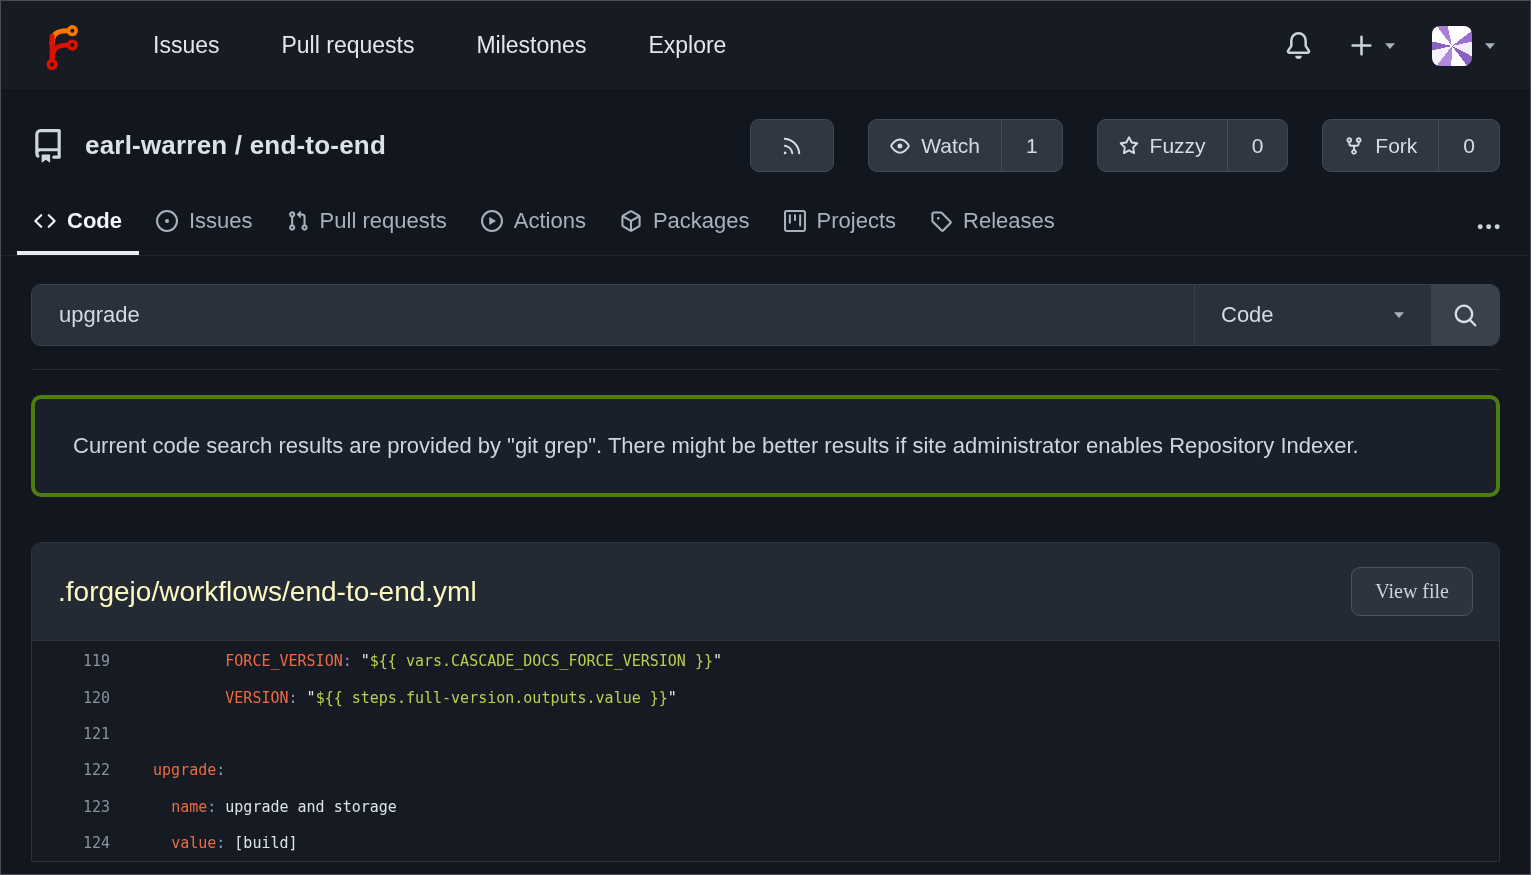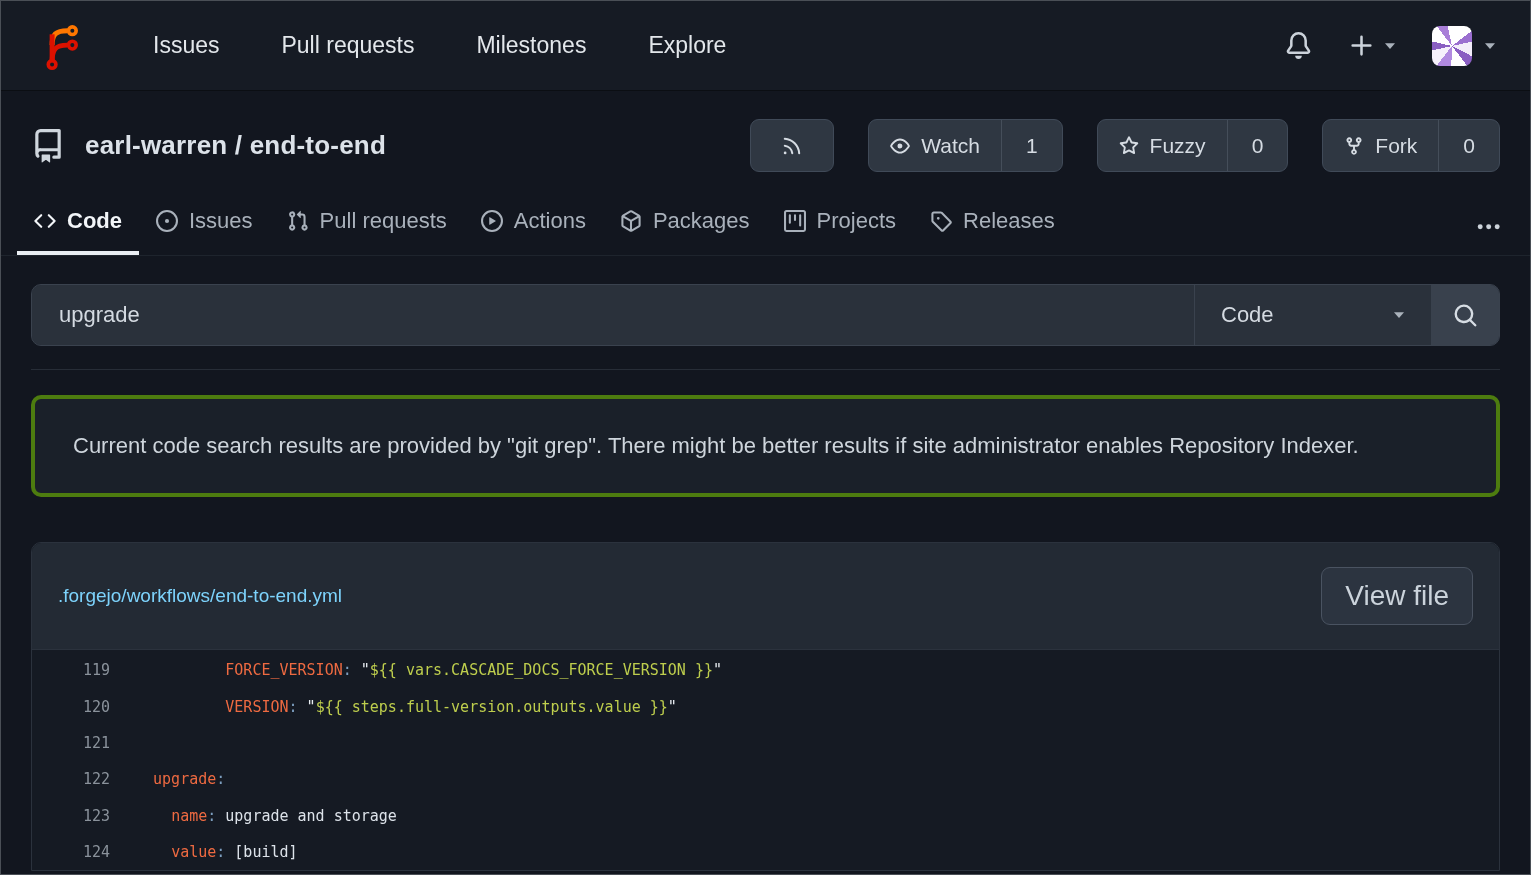--- a/index.html
+++ b/index.html
@@ -70,23 +70,23 @@
   .section-divider{margin:23px 30px 0;border-top:1px solid #272d37}
 
   
   .notice{margin:25px 30px;background:var(--bg-box);border:4px solid #4d7c0f;border-radius:10px;
     padding:29px 38px;color:#ced5dc;font-size:22px;line-height:36px}
 
   
   .file-card{margin:45px 30px 0;border:1px solid var(--border-soft);border-radius:10px 10px 0 0;overflow:hidden}
   .file-header{background:var(--bg-filehead);display:flex;align-items:center;
     padding:24px 26px;border-bottom:1px solid var(--border-soft)}
-  .file-path{font-size:19px;color:#7dd3fc;cursor:pointer}
+  .file-path{font-size:28px;color:#fef9c3;cursor:pointer}
   .view-file-btn{margin-left:auto;border:1px solid #4a5361;background:#2c3440;color:#cbd3db;
-    font-size:28px;border-radius:9px;padding:12px 23px;cursor:pointer;font-family:Liberation Sans, sans-serif}
+    font-size:20px;border-radius:9px;padding:12px 23px;cursor:pointer;font-family:Liberation Serif, serif}
   .code-block{background:var(--bg-code);padding-top:2px;
     font-family:"DejaVu Sans Mono","Liberation Mono",monospace;font-size:15px}
   .code-line{display:flex;height:36.4px;align-items:center}
   .ln{width:78px;text-align:right;color:var(--line_number,#8a929b);flex:none;user-select:none}
   .lc{margin-left:25px;white-space:pre;color:var(--tok_plain,#dde3ea)}
   .tok-key{color:var(--tok_key,#ee6a41)}
   .tok-punc{color:var(--tok_punc,#7d9fc0)}
   .tok-str{color:var(--tok_str,#e8edf2)}
   .tok-expr{color:var(--tok_expr,#bece4d)}
   .tok-plain{color:var(--tok_plain,#dde3ea)}

